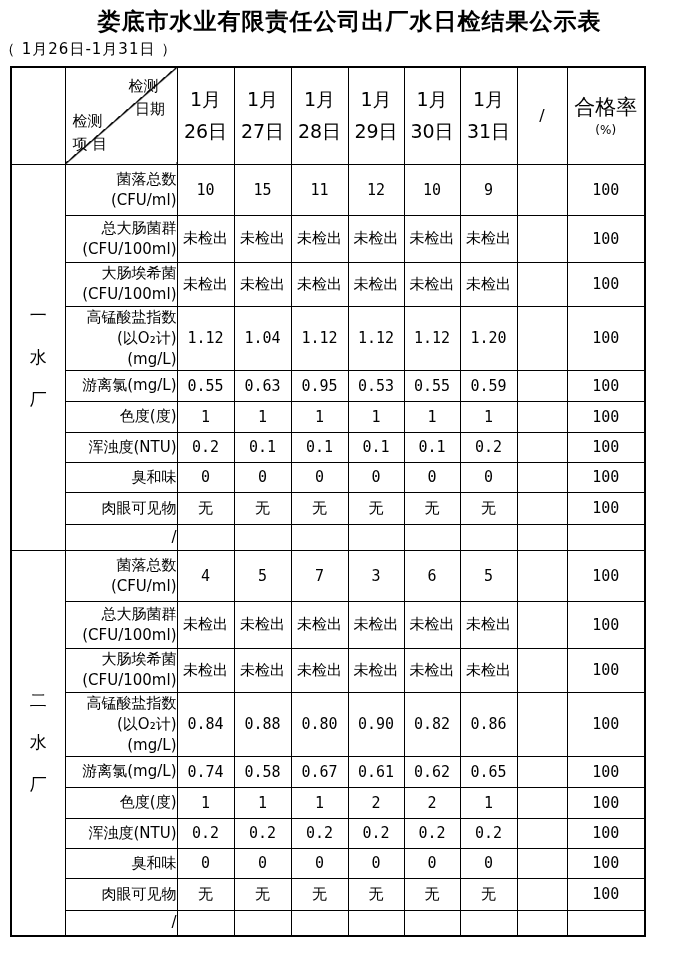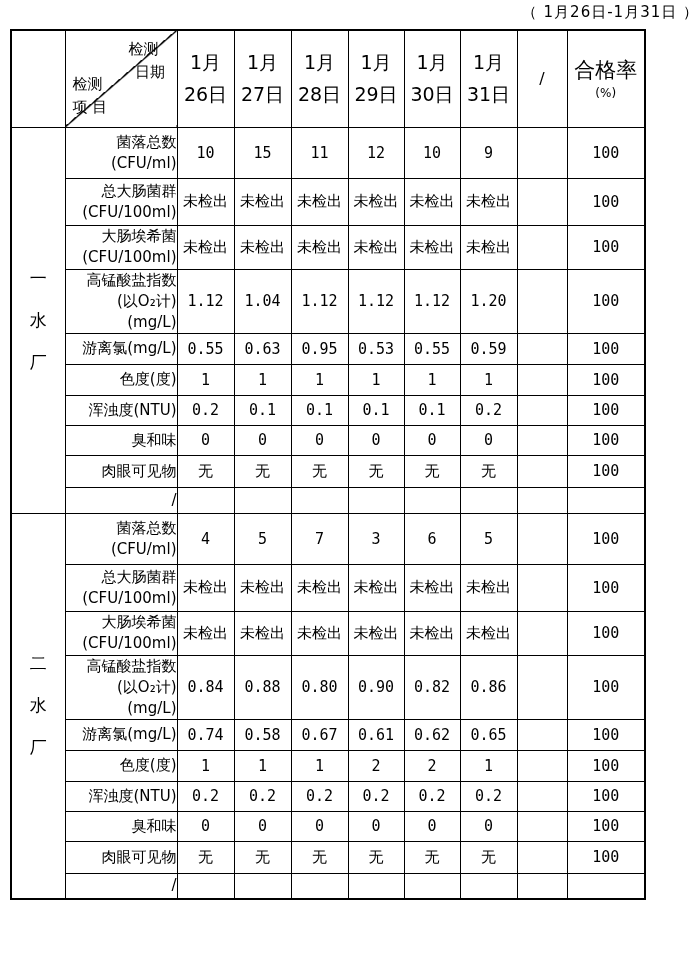--- a/index.html
+++ b/index.html
@@ -7,21 +7,21 @@
     width:699px; height:956px; background:#ffffff; color:#000;
     font-family:"DejavU Sans","Liberation Sans",sans-serif;
     font-family:"DejaVu Sans","Liberation Sans",sans-serif;
     -webkit-font-smoothing:none;
   }
   .page-title {
     padding-top:6px; text-align:center;
     font-size:23px; font-weight:bold; letter-spacing:1px;
   }
   .page-subtitle {
-    text-align:right; font-size:15px; margin-top:3px; letter-spacing:1px;
+    text-align:left; font-size:15px; margin-top:3px; letter-spacing:1px;
   }
   table.grid {
     border-collapse:collapse; table-layout:fixed;
     margin:7px 0 0 10px; border:2px solid #000;
   }
   th, td {
     border:1px solid #000; padding:0; text-align:center;
     vertical-align:middle; font-weight:normal; overflow:hidden;
   }
   tr.header-row { height:97px; }
@@ -52,20 +52,21 @@
   .value-cell, .rate-cell {
     font-family:"DejaVu Sans Mono","DejaVu Sans",monospace;
     font-size:15px; letter-spacing:0px;
   }
   .slash-cell { }
 </style>
 </head>
 <body>
 
 <div class="page">
+  <div class="page-title">娄底市水业有限责任公司出厂水日检结果公示表</div>
   <div class="page-subtitle">（  1月26日-1月31日   ）</div>
 
   <table class="grid">
     <colgroup>
       <col style="width:54px">
       <col style="width:112px">
       <col style="width:57px">
         <col style="width:57px">
         <col style="width:57px">
       <col style="width:56px">

